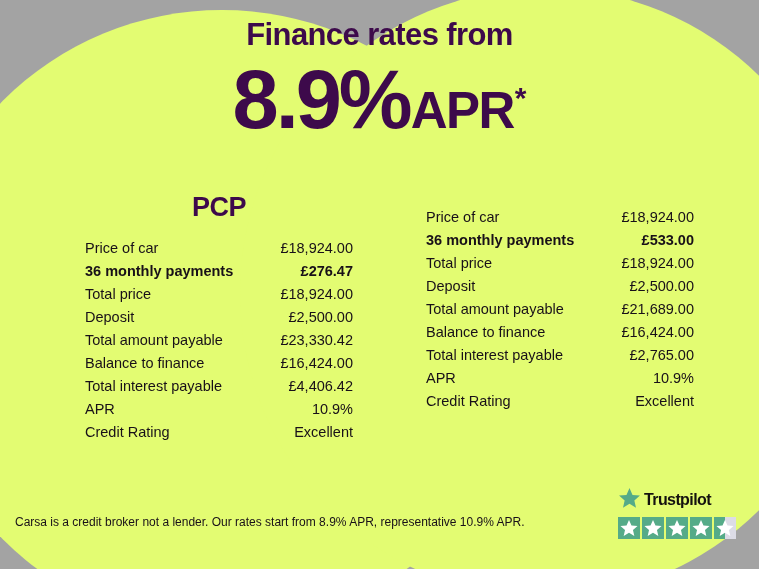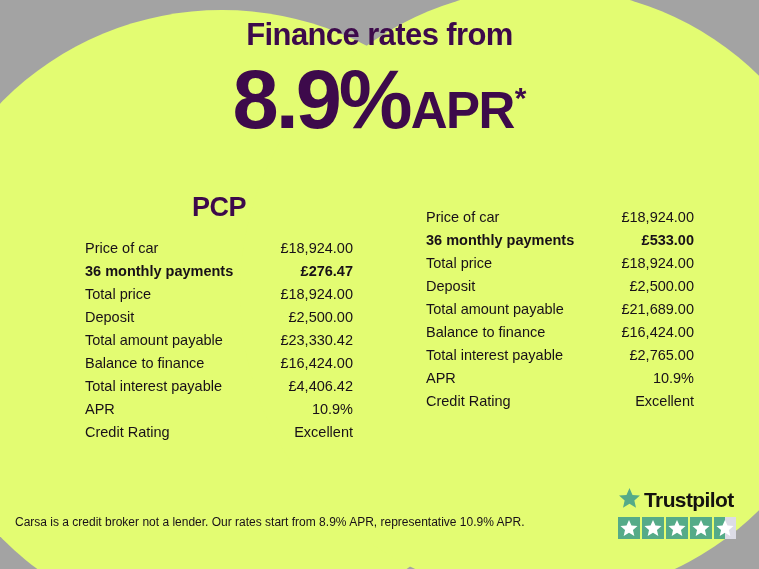--- a/index.html
+++ b/index.html
@@ -132,21 +132,21 @@
     left: 618px;
     top: 488px;
     width: 126px;
   }
   #trustpilot-wordmark {
     display: flex;
     align-items: center;
     height: 24px;
   }
   #trustpilot-name {
-    font-size: 21px;
+    font-size: 16px;
     font-weight: bold;
     color: #14120f;
     letter-spacing: -0.6px;
     margin-left: 3px;
   }
   #trustpilot-stars {
     display: flex;
     gap: 2px;
     margin-top: 5px;
   }

